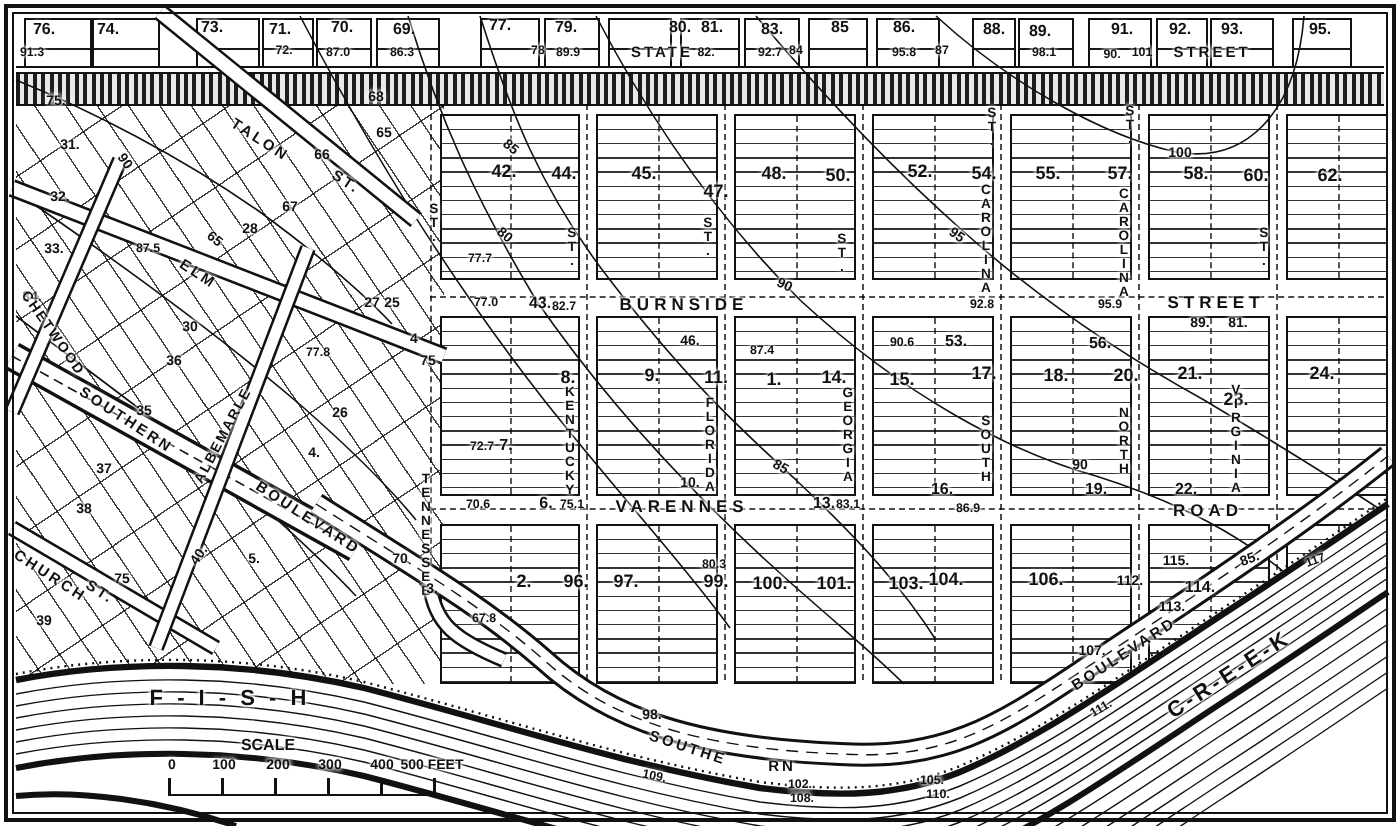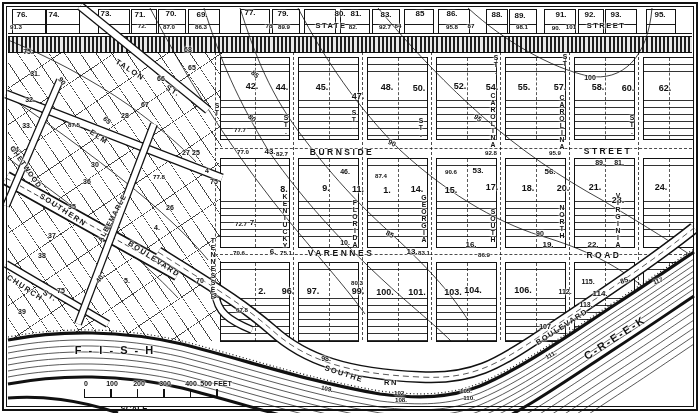--- a/index.html
+++ b/index.html
@@ -408,21 +408,21 @@
       <span class="lbl n7" style="left: 52px; top: 235px;">37</span>
       <span class="lbl n7" style="left: 42px; top: 255px;">38</span>
       <span class="lbl st8" style="left: 25px; top: 288px; --r: 33deg;">CHURCH</span>
       <span class="lbl st8" style="left: 50px; top: 296px; --r: 33deg;">ST.</span>
       <span class="lbl n7" style="left: 61px; top: 290px;">75</span>
       <span class="lbl n7" style="left: 22px; top: 311px;">39</span>
       <span class="lbl n7" style="left: 100px; top: 278px; --r: -55deg;">40.</span>
       <span class="lbl n7" style="left: 127px; top: 280px;">5.</span>
       <span class="lbl n7" style="left: 200px; top: 280px;">70</span>
       <span class="lbl n7" style="left: 216px; top: 295px;">3.</span>
-      <span class="lbl b8" style="left: 134px; top: 373px; margin-top: 36px;">SCALE</span>
+      <span class="lbl b8" style="left: 134px; top: 373px;">SCALE</span>
       <span class="lbl n7" style="left: 86px; top: 383px;">0</span>
       <span class="lbl n7" style="left: 112px; top: 383px;">100</span>
       <span class="lbl n7" style="left: 139px; top: 383px;">200</span>
       <span class="lbl n7" style="left: 165px; top: 383px;">300</span>
       <span class="lbl n7" style="left: 191px; top: 383px;">400</span>
       <span class="lbl n7" style="left: 216px; top: 383px;">500 FEET</span>
     </div>
 
   <div class="scalebar"></div>
 

